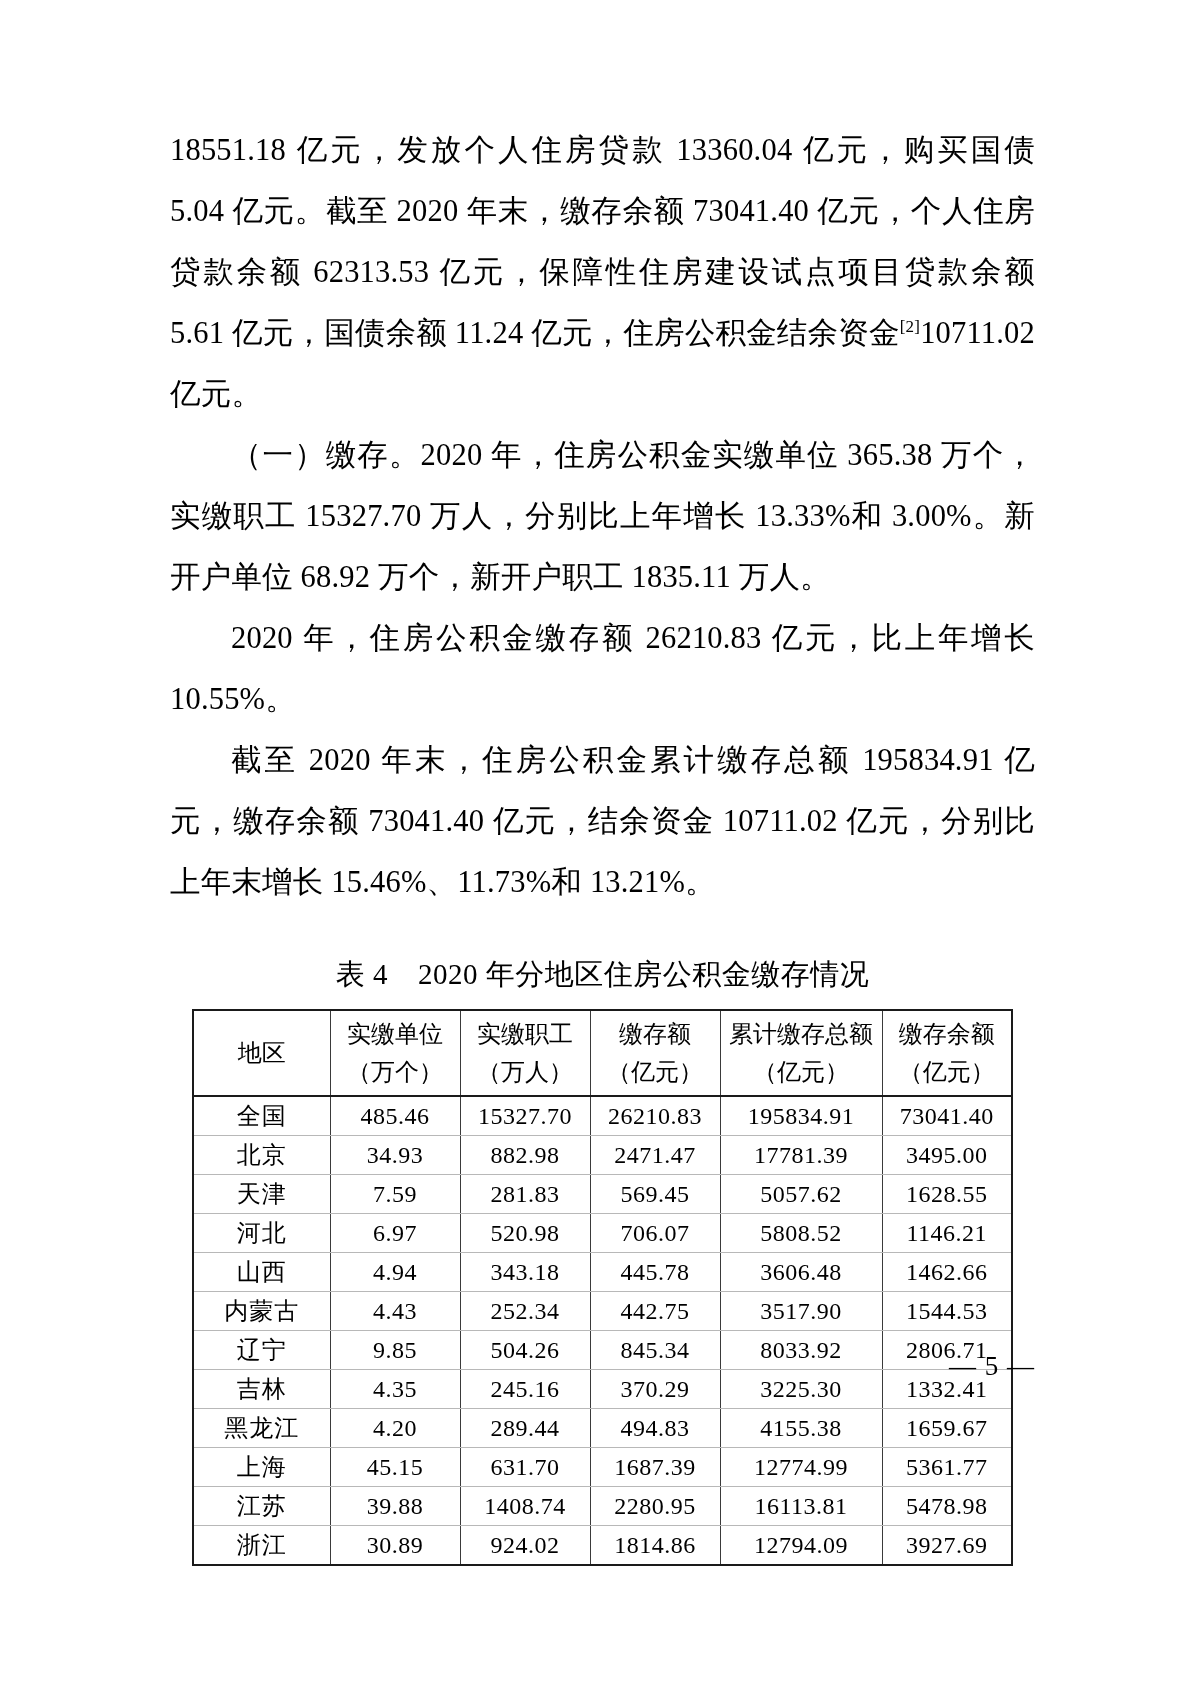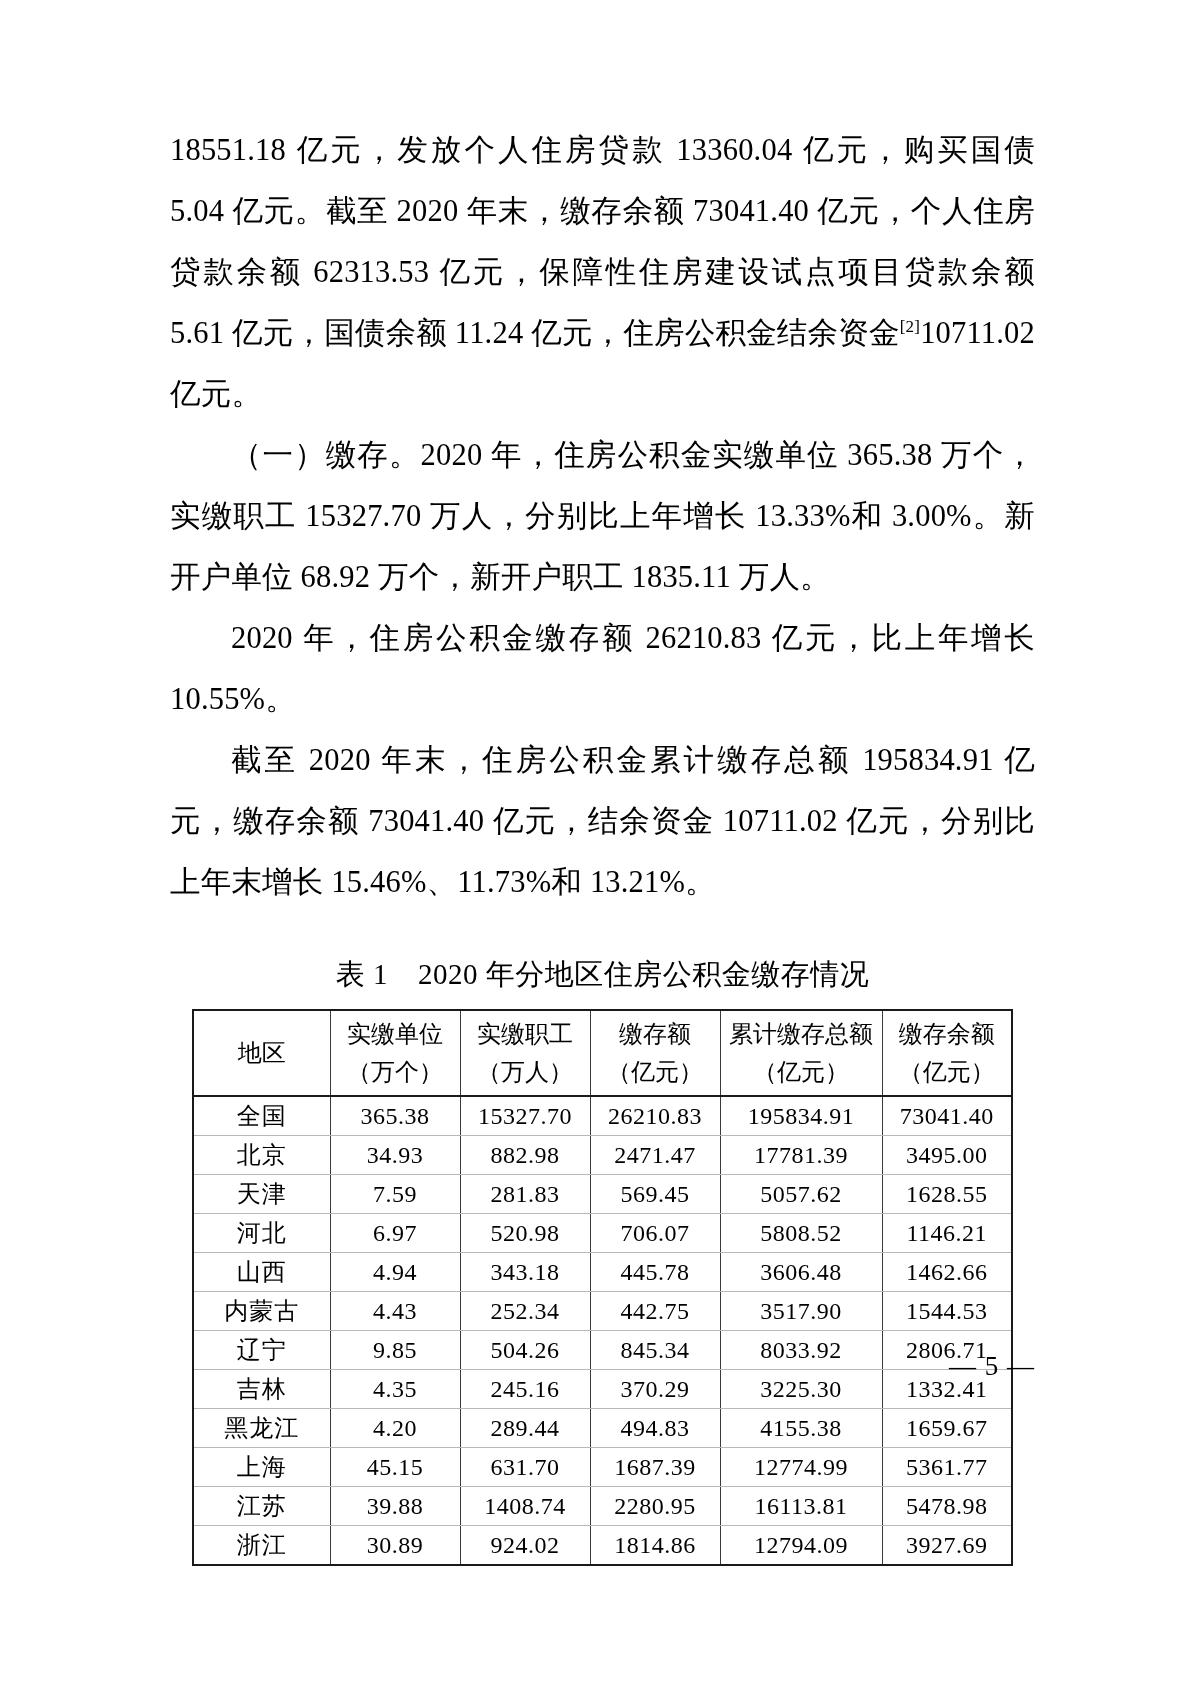--- a/index.html
+++ b/index.html
@@ -121,21 +121,21 @@
 
     <p class="para indent">（一）缴存。2020 年，住房公积金实缴单位 365.38 万个，实缴职工 15327.70 万人，分别比上年增长 13.33%和 3.00%。新开户单位 68.92 万个，新开户职工 1835.11 万人。</p>
 
     <p class="para indent">2020 年，住房公积金缴存额 26210.83 亿元，比上年增长 10.55%。</p>
 
     <p class="para indent">截至 2020 年末，住房公积金累计缴存总额 195834.91 亿元，缴存余额 73041.40 亿元，结余资金 10711.02 亿元，分别比上年末增长 15.46%、11.73%和 13.21%。</p>
 
   </div>
 
   <div class="table-caption">
-    <span>表 1</span><span class="cap-gap"></span><span>2020 年分地区住房公积金缴存情况</span>
+    <span>表 4</span><span class="cap-gap"></span><span>2020 年分地区住房公积金缴存情况</span>
   </div>
 
   <table class="data">
     <colgroup>
       <col class="c-region">
       <col class="c-num">
       <col class="c-num">
       <col class="c-num">
       <col class="c-wide">
       <col class="c-num">
@@ -163,21 +163,21 @@
         </th>
         <th>
           <span class="hdr-l1">缴存余额</span>
           <span class="hdr-l2">（亿元）</span>
         </th>
       </tr>
     </thead>
     <tbody id="table-body">
         <tr>
           <td class="region-cell">全国</td>
-          <td class="num-cell">365.38</td>
+          <td class="num-cell">485.46</td>
           <td class="num-cell">15327.70</td>
           <td class="num-cell">26210.83</td>
           <td class="num-cell">195834.91</td>
           <td class="num-cell">73041.40</td>
         </tr>
         <tr>
           <td class="region-cell">北京</td>
           <td class="num-cell">34.93</td>
           <td class="num-cell">882.98</td>
           <td class="num-cell">2471.47</td>

